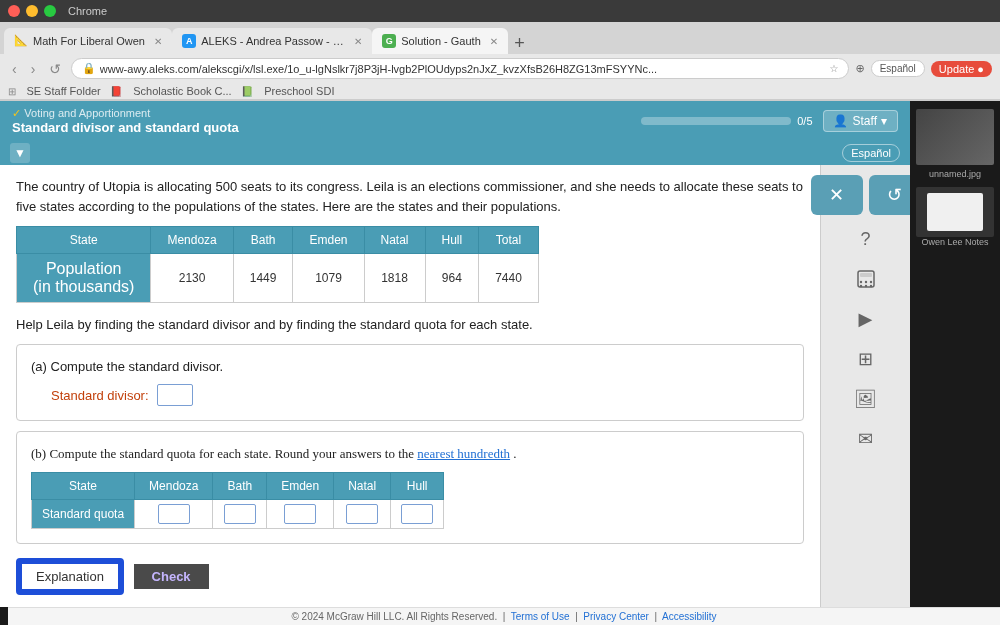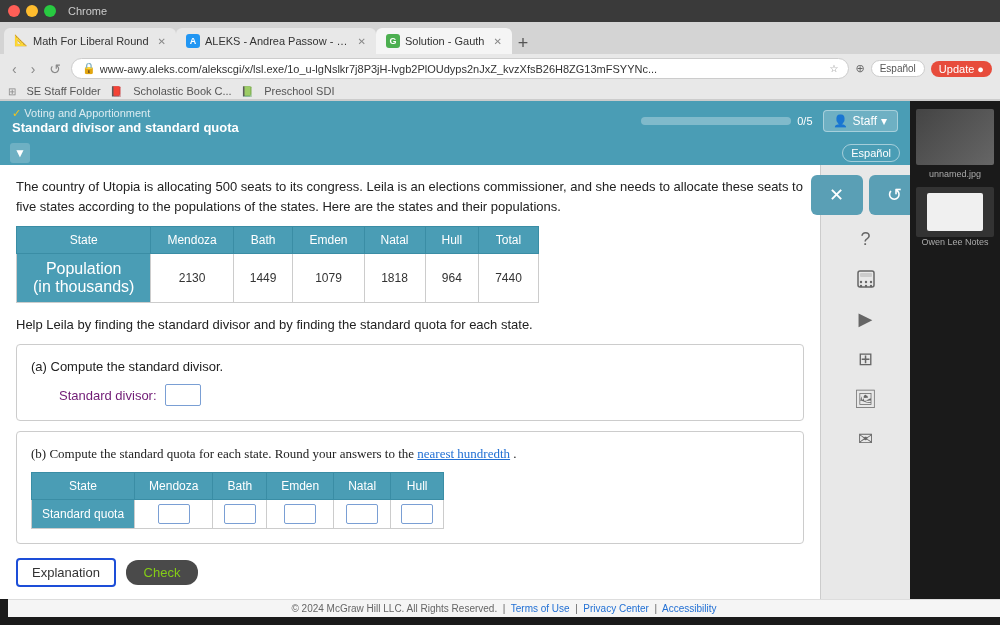--- a/index.html
+++ b/index.html
@@ -272,22 +272,21 @@
       margin-bottom: 10px;
     }
     .standard-divisor-row {
       display: flex;
       align-items: center;
       gap: 8px;
       padding-left: 20px;
     }
     .sd-label {
       font-size: 13px;
-      color: #701a75;
-      margin-left: 8px;
+      color: #c2410c;
     }
     .input-box {
       width: 36px;
       height: 22px;
       border: 1.5px solid #7a9fd4;
       border-radius: 2px;
       background: white;
       text-align: center;
       font-size: 12px;
     }
@@ -371,35 +370,36 @@
       height: 32px;
       display: flex;
       align-items: center;
       justify-content: center;
       font-size: 18px;
       color: #666;
       cursor: pointer;
     }
     .explanation-btn {
       background: white;
-      border: 2px solid #1d4ed8;
+      border: 6px solid #1d4ed8;
       border-radius: 4px;
       padding: 5px 14px;
       font-size: 13px;
       color: #333;
       cursor: pointer;
     }
     .check-btn {
       background: #4a4a4a;
       border: none;
-      border-radius: 12px;
+      border-radius: 0;
       padding: 5px 18px;
       font-size: 13px;
-      color: #84cc16;
-      cursor: pointer;
+      color: #c4b5fd;
+      cursor: pointer;
+      font-weight: bold;
     }
 
     
     .footer {
       background: #f5f5f5;
       border-top: 1px solid #ddd;
       text-align: center;
       font-size: 10px;
       color: #666;
       padding: 3px;
@@ -440,21 +440,21 @@
   <div class="traffic-light tl-red"></div>
   <div class="traffic-light tl-yellow"></div>
   <div class="traffic-light tl-green"></div>
   <span class="title-bar-text">Chrome</span>
 </div>
 
 <div class="browser-chrome">
   <div class="tab-bar">
     <div class="tab">
       <span class="tab-icon">📐</span>
-      <span class="tab-label">Math For Liberal Round</span>
+      <span class="tab-label">Math For Liberal Owen</span>
       <span class="tab-close">✕</span>
     </div>
     <div class="tab">
       <span class="tab-icon" style="background:#2196F3;color:white;width:14px;height:14px;border-radius:3px;font-size:9px;display:flex;align-items:center;justify-content:center;font-weight:bold;">A</span>
       <span class="tab-label">ALEKS - Andrea Passow - Le...</span>
       <span class="tab-close">✕</span>
     </div>
     <div class="tab active">
       <span class="tab-icon" style="background:#4CAF50;color:white;width:14px;height:14px;border-radius:3px;font-size:9px;display:flex;align-items:center;justify-content:center;font-weight:bold;">G</span>
       <span class="tab-label">Solution - Gauth</span>

